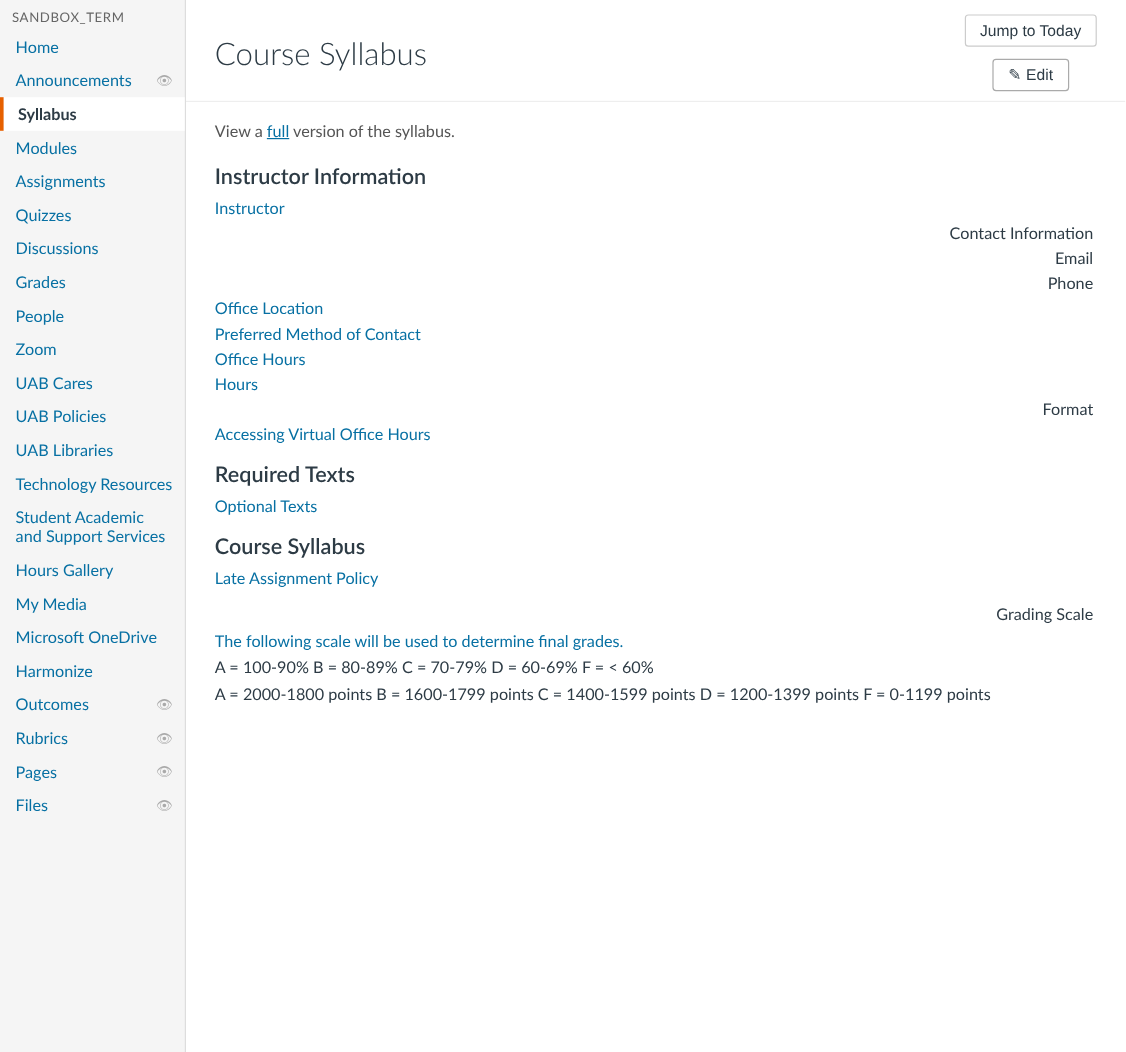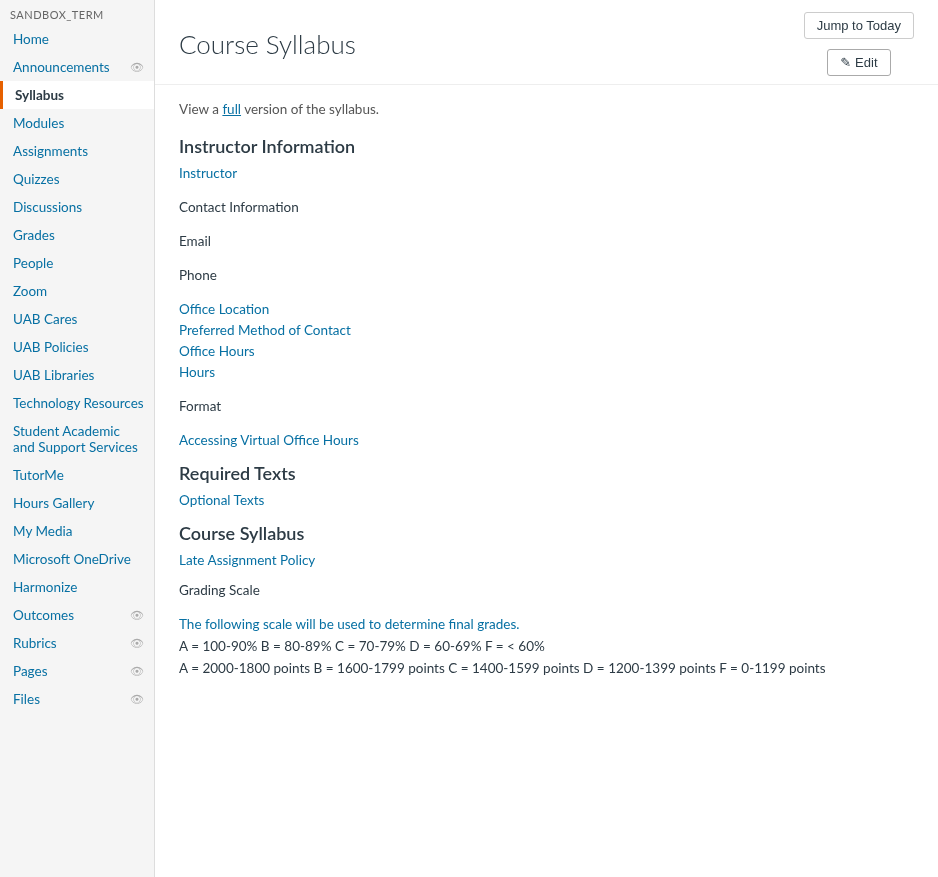--- a/index.html
+++ b/index.html
@@ -119,22 +119,23 @@
       display: block;
       color: #0770a3;
       font-size: 13.5px;
       margin: 5px 0;
       cursor: pointer;
       text-decoration: none;
     }
     .static-text {
       font-size: 13.5px;
       color: #2d3b45;
-      margin: 18px 0;
+      margin: 5px 0;
       display: block;
+      text-align: right;
     }
     .grading-scale-text {
       font-size: 13.5px;
       color: #2d3b45;
       margin: 6px 0;
     }
     .grading-scale-blue {
       color: #0770a3;
       font-size: 13.5px;
       margin: 6px 0;
@@ -184,23 +185,20 @@
         <span>UAB Policies</span>
       </div>
       <div class="sidebar-item">
         <span>UAB Libraries</span>
       </div>
       <div class="sidebar-item">
         <span>Technology Resources</span>
       </div>
       <div class="sidebar-item">
         <span>Student Academic and Support Services</span>
-      </div>
-      <div class="sidebar-item">
-        <span>TutorMe</span>
       </div>
       <div class="sidebar-item">
         <span>Hours Gallery</span>
       </div>
       <div class="sidebar-item">
         <span>My Media</span>
       </div>
       <div class="sidebar-item">
         <span>Microsoft OneDrive</span>
       </div>

